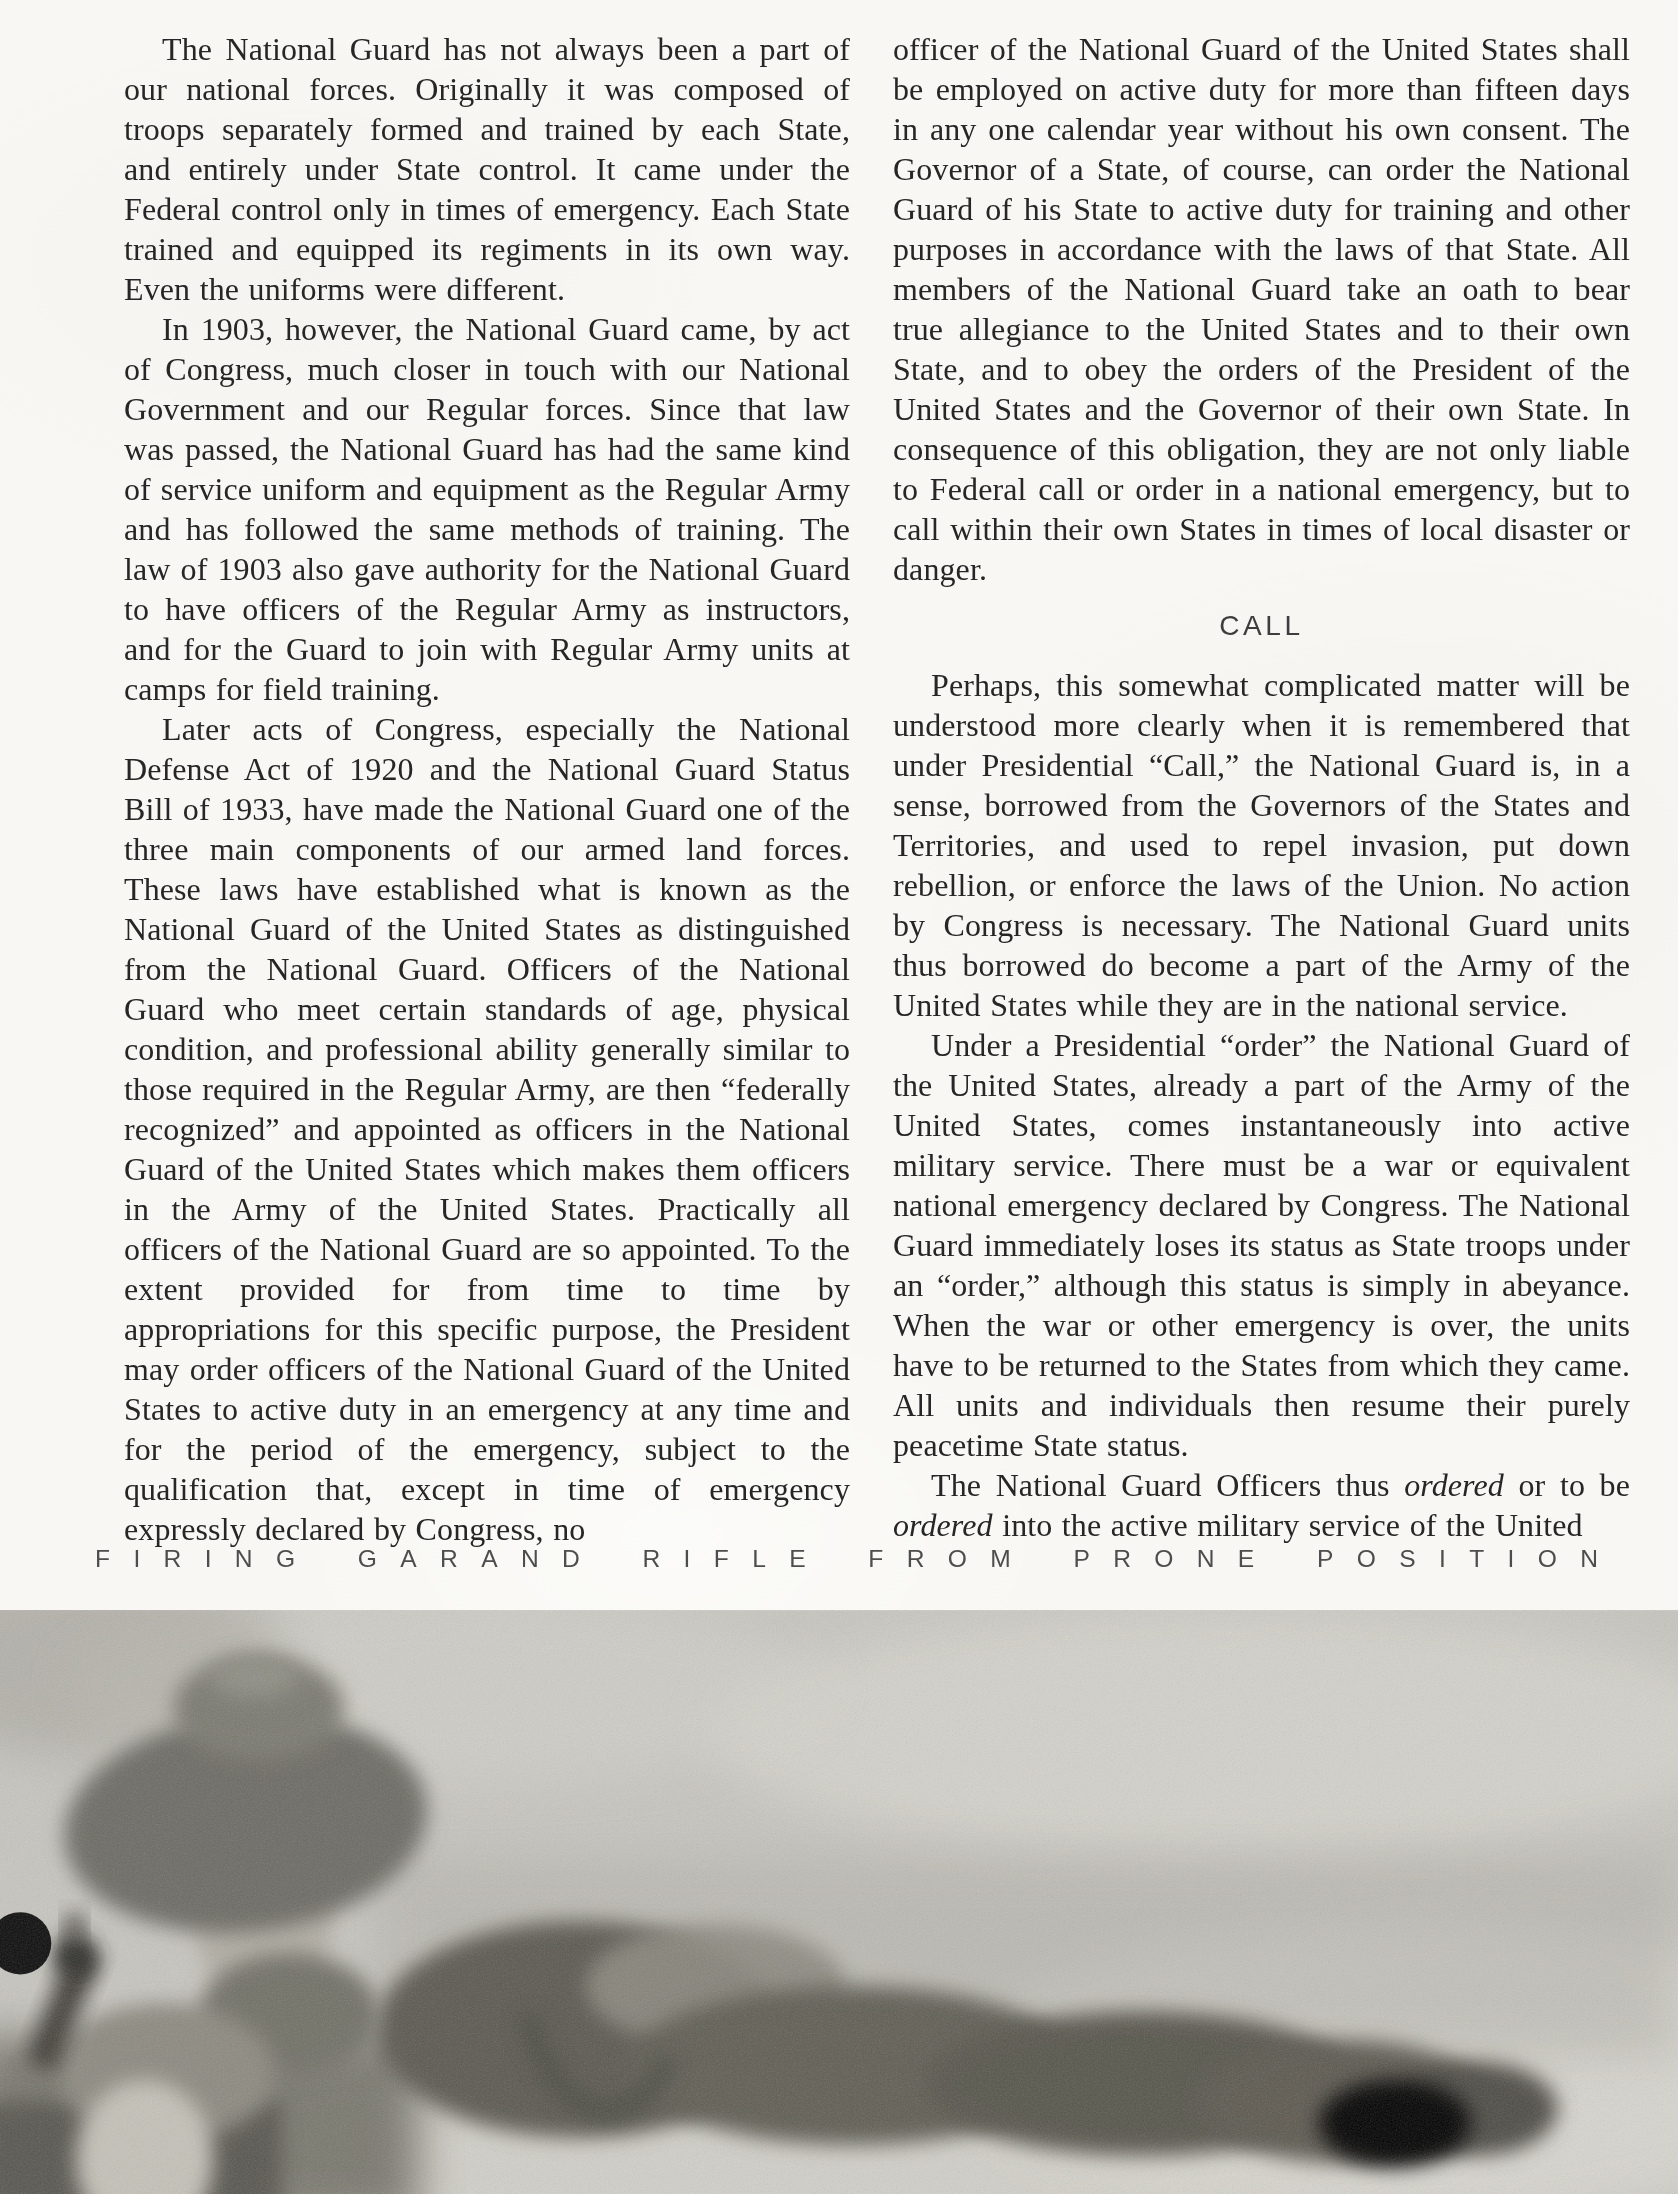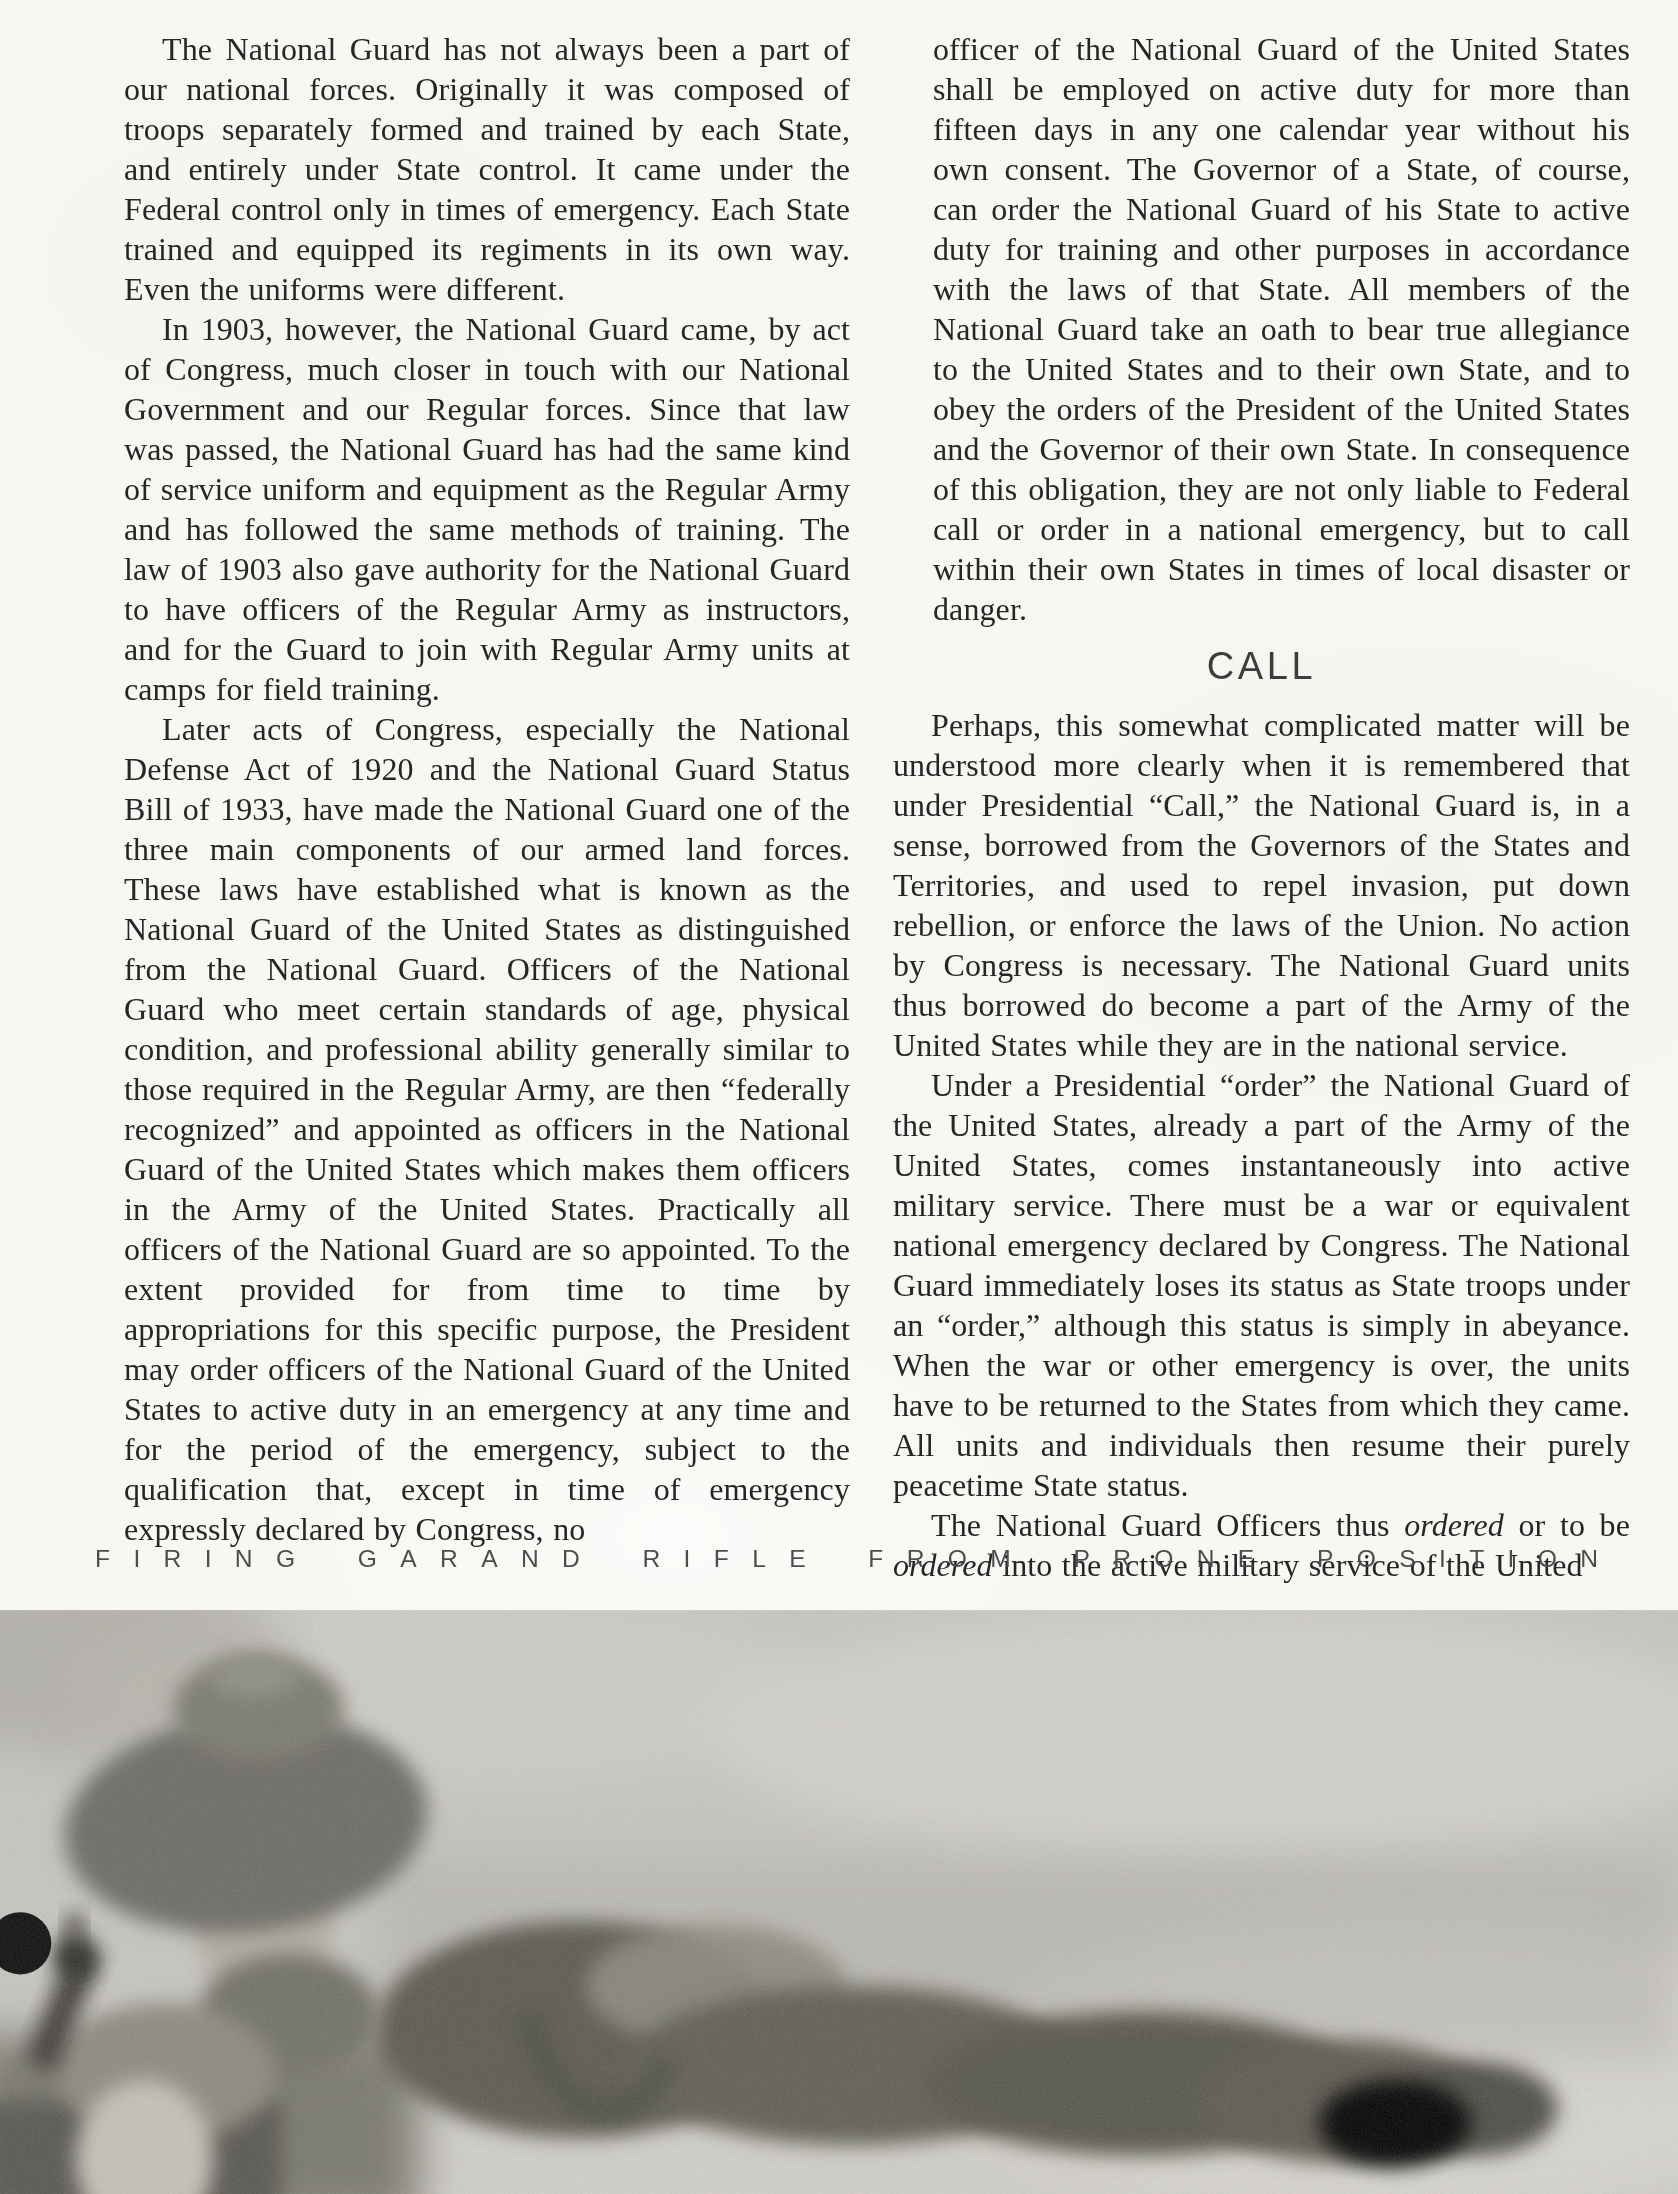--- a/index.html
+++ b/index.html
@@ -25,24 +25,24 @@
     text-align: justify;
     font-size: 32px;
     line-height: 40px;
     letter-spacing: 0.1px;
     word-spacing: 1.4px;
     color: #262626;
   }
   .col-left  { left: 124px;  width: 726px; }
   .col-right { left: 893px; width: 737px; }
   .column p { margin: 0; text-indent: 38px; }
-  .column p.no-indent { text-indent: 0; margin-left: 40px; }
+  .column p.no-indent { text-indent: 0; }
   .sec-heading {
     font-family: "Liberation Sans", sans-serif;
-    font-size: 38px;
+    font-size: 28px;
     font-weight: 500;
     letter-spacing: 3.6px;
     text-align: center;
     text-indent: 0;
     color: #3d3d3d;
     margin: 17.3px 0 19px 0;
   }
   .ital { font-style: italic; }
   .figure-caption {
     position: absolute;

